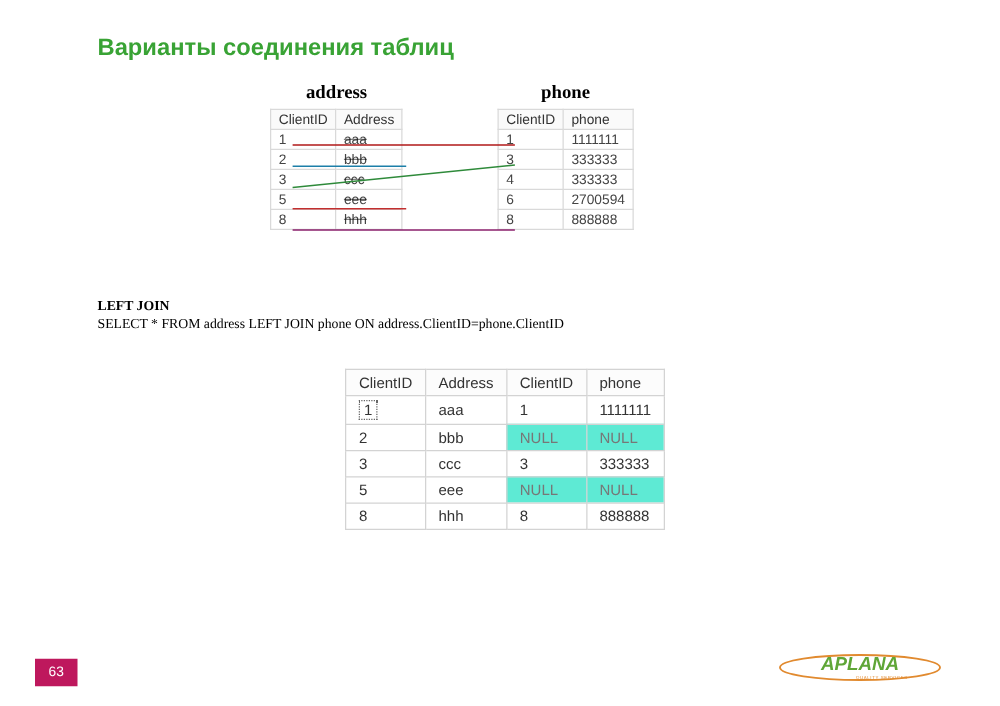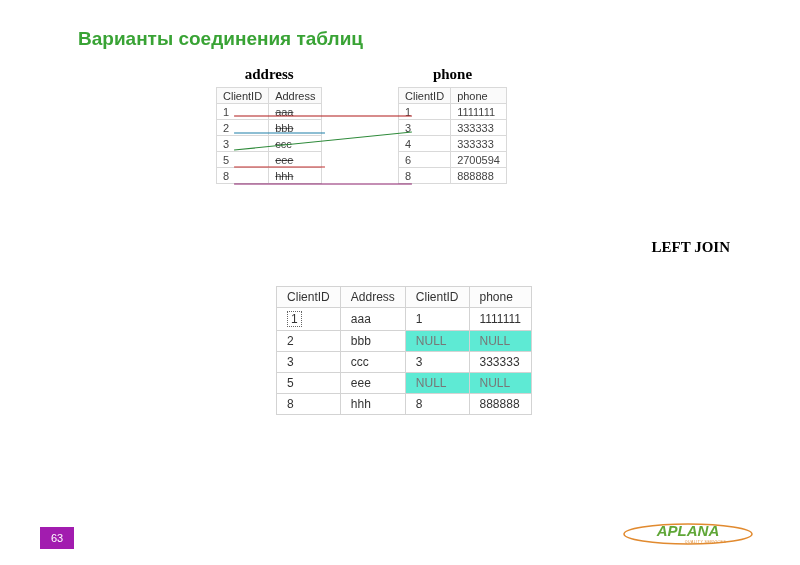--- a/index.html
+++ b/index.html
@@ -64,25 +64,24 @@
   .lines-svg {
     position: absolute;
     top: 0; left: 0;
     width: 100%;
     height: 100%;
     pointer-events: none;
   }
 
   .join-text {
     font-family: "Times New Roman", Times, serif;
-    font-size: 15px;
+    font-size: 11px;
     color: #000;
     margin-top: 32px;
     line-height: 1.3;
-    text-align: right;
   }
   .join-text .jt-head { font-weight: bold; }
 
   .result-wrap {
     display: flex;
     justify-content: center;
     margin-top: 28px;
   }
   table.result {
     border-collapse: collapse;
@@ -107,25 +106,25 @@
   table.result td.sel {
     position: relative;
   }
   table.result td.sel span.box {
     border: 1px dotted #666;
     padding: 0 3px;
     display: inline-block;
   }
   .page-chip {
     position: absolute;
-    left: 40px;
+    left: 28px;
     bottom: 16px;
     width: 34px;
     height: 22px;
-    background: #a21caf;
+    background: #be185d;
     color: #fff;
     font-size: 11px;
     display: flex;
     align-items: center;
     justify-content: center;
   }
   .logo {
     position: absolute;
     right: 42px;
     bottom: 14px;
@@ -209,20 +208,21 @@
       <line x1="158" y1="50" x2="338" y2="50" stroke="#b01818" stroke-width="1.2"></line>
       <line x1="158" y1="67" x2="250" y2="67" stroke="#1c7fa8" stroke-width="1.2"></line>
       <line x1="158" y1="84" x2="338" y2="66" stroke="#2e8a3a" stroke-width="1.2"></line>
       <line x1="158" y1="101" x2="250" y2="101" stroke="#c22f2f" stroke-width="1.2"></line>
       <line x1="158" y1="118" x2="338" y2="118" stroke="#8a1f6b" stroke-width="1.2"></line>
     </svg>
   </div>
 
   <div class="join-text">
     <div class="jt-head">LEFT JOIN</div>
+    <div>SELECT * FROM address LEFT JOIN phone ON address.ClientID=phone.ClientID</div>
   </div>
 
   <div class="result-wrap">
     <table class="result">
       <tbody>
           <tr>
         <th>ClientID</th>
         <th>Address</th>
         <th>ClientID</th>
         <th>phone</th>

